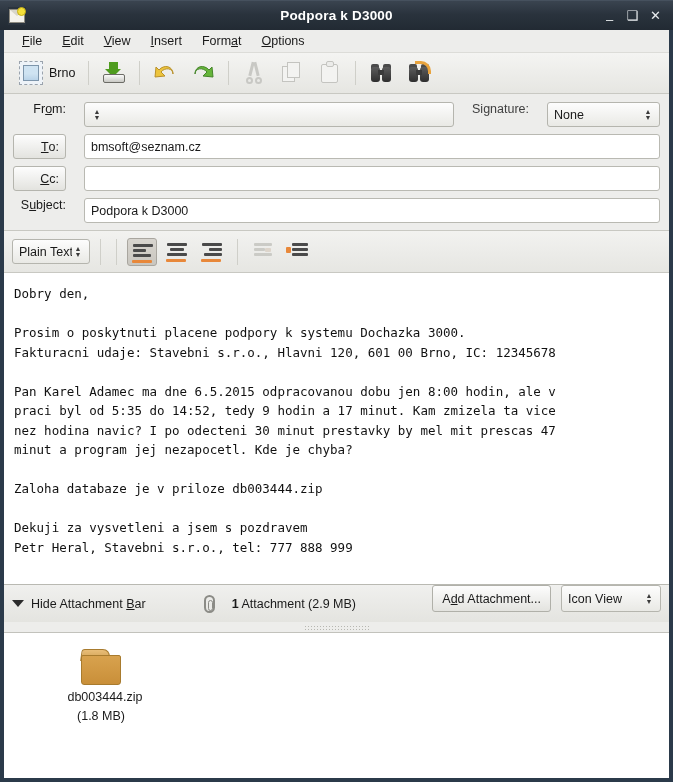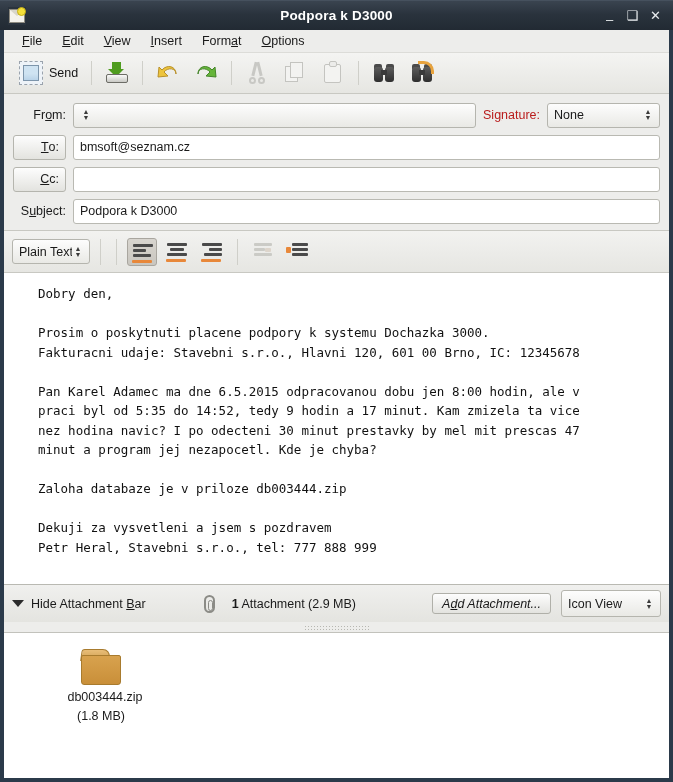--- a/index.html
+++ b/index.html
@@ -153,21 +153,21 @@
     border-radius:0 10px 0 0;
   }
 
   
   .fields {
     background: #ededeb; padding: 8px 9px 6px 9px;
     display: flex; flex-direction: column; gap: 6px;
     border-bottom: 1px solid #c8c8c2;
     flex: 0 0 auto;
   }
-  .frow { display: flex; align-items: center; gap: 7px; height: 26px; }
+  .frow { display: flex; align-items: flex-start; gap: 18px; height: 26px; }
   .flabel {
     font-size: 12.5px; color: #1a1a1a; text-align: right;
     white-space: nowrap;
   }
   .flabel u { text-decoration: underline; }
   .lbl-from { width: 53px; }
   .lbl-subject { width: 53px; }
   .btn-addr {
     width: 53px; height: 25px;
     background: linear-gradient(to bottom,#fdfdfd,#e3e3df);
@@ -189,21 +189,21 @@
     font-size: 12.5px; color: #1a1a1a;
   }
   .combo .val { flex: 1; white-space: nowrap; overflow: hidden; }
   .spin {
     width: 17px; display: flex; flex-direction: column;
     align-items: center; justify-content: center; gap: 1px;
     color: #3a3a3a; font-size: 7px; line-height: 6px; padding-right: 5px;
   }
   .combo-from { flex: 1; }
   .combo-sig { width: 113px; }
-  .lbl-sig { font-size: 12.5px; color:#b91c1c; white-space: nowrap; }
+  .lbl-sig { font-size: 12.5px; color:#404040; white-space: nowrap; }
 
   
   .fmtbar {
     height: 42px; background: linear-gradient(to bottom,#f2f2f0,#e6e6e2);
     border-bottom: 1px solid #c8c8c2;
     display: flex; align-items: center; padding-left: 8px; gap: 5px;
     flex: 0 0 42px;
   }
   .combo-plain { width: 78px; }
   .combo-normal { width: 160px; }
@@ -226,42 +226,41 @@
   .bodywrap {
     flex: 1 1 auto; background: #ffffff;
     border-top: 1px solid #ffffff;
     overflow: hidden;
     padding: 10px 0 0 10px;
   }
   .bodytext {
     font-family: "DejaVu Sans Mono", "Liberation Mono", monospace;
     font-size: 12.5px; line-height: 19.5px; color: #111111;
     white-space: pre-wrap;
-    margin-left: 24px;
   }
 
   
   .attachbar {
     height: 38px; background: linear-gradient(to bottom,#f0f0ee,#e4e4e0);
     border-top: 1px solid #b9b9b2;
-    display: flex; align-items: center; padding: 0 8px; gap: 10px;
+    display: flex; padding: 0 8px; gap: 10px;
     flex: 0 0 38px;
   }
   .hide-att { display:flex; align-items:center; gap:7px; font-size:12.5px;color:#1a1a1a;}
   .tri { width:0;height:0;border-left:6px solid transparent;border-right:6px solid transparent;border-top:7px solid #2b2b2b;}
   .att-count { display:flex;align-items:center;gap:17px;font-size:12.5px;color:#1a1a1a;margin-left:48px;}
   .att-count b { font-weight: bold; }
   .clip-ico { width:11px;height:18px;border:2px solid #8b8b86;border-radius:6px; position:relative;}
   .clip-ico:after{content:"";position:absolute;left:2px;top:3px;width:3px;height:9px;border:1px solid #8b8b86;border-radius:3px;}
   .btn-std {
-    height: 21px; padding: 0 9px;
+    height: 27px; padding: 0 9px;
     background: linear-gradient(to bottom,#fdfdfd,#e3e3df);
     border: 1px solid #b0b0a9; border-radius: 3px;
     font-size: 12.5px; color: #1a1a1a;
-    display: flex; align-items: center; font-style: italic;
+    display: flex; align-items: center;
   }
   .btn-add { margin-left: auto; }
   .combo-view { width: 100px; height: 27px; }
   .splitter {
     height: 11px; background: #ededeb;
     display: flex; align-items: center; justify-content: center;
     border-bottom: 1px solid #c2c2bc;
     flex: 0 0 11px;
   }
   .dots {
@@ -318,21 +317,21 @@
     <div class="menu-item"><u>V</u>iew</div>
     <div class="menu-item"><u>I</u>nsert</div>
     <div class="menu-item">Form<u>a</u>t</div>
     <div class="menu-item"><u>O</u>ptions</div>
   </div>
 
   <div class="toolbar">
 
     <div class="tb-btn">
       <span class="ico ico-stamp"></span>
-      <span class="tb-label">Send</span>
+      <span class="tb-label">Brno</span>
     </div>
 
     <div class="tb-sep"></div>
 
     <div class="tb-btn">
       <span class="ico ico-save">
         <span class="arr"></span>
           <span class="arrh"></span>
           <span class="drive"></span>
       </span>

